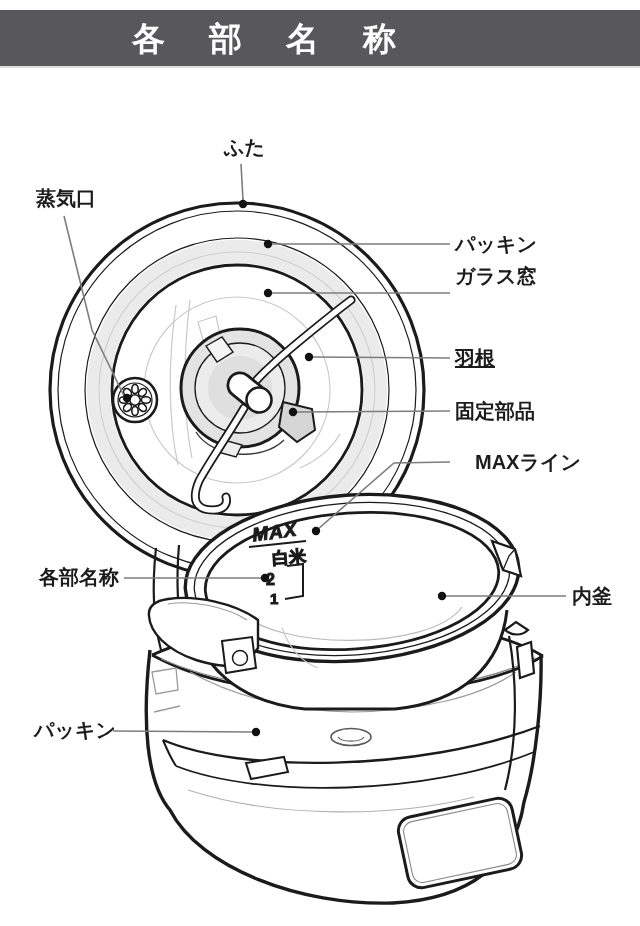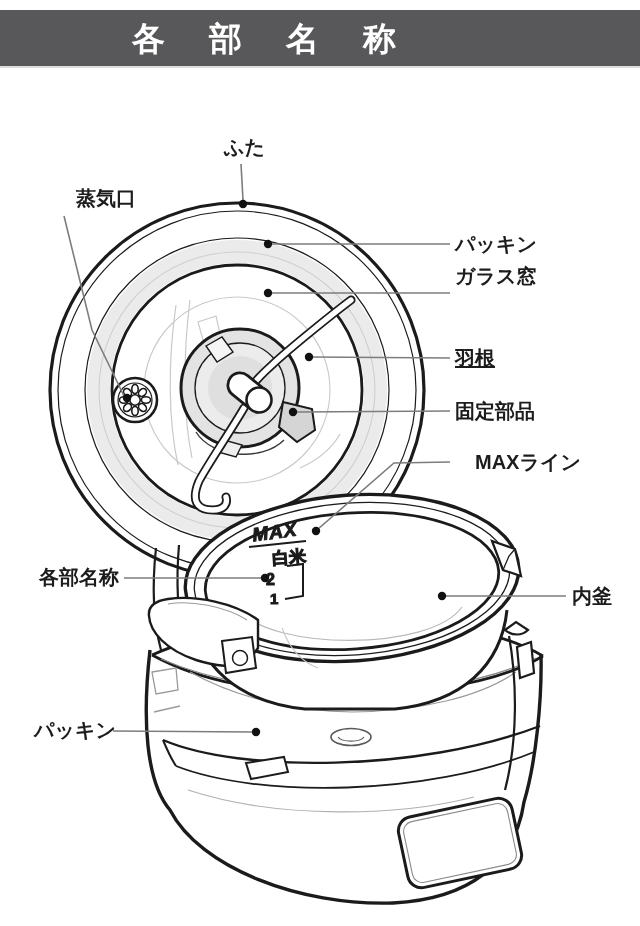--- a/index.html
+++ b/index.html
@@ -4,21 +4,21 @@
 <style>
   html,body{margin:0;padding:0;background:#fff;}
   .page{position:relative;width:640px;height:926px;background:#ffffff;overflow:hidden;
         font-family:"Liberation Sans", sans-serif;}
   .header{position:absolute;left:0;top:10px;width:640px;height:56px;background:#58585a;
           border-bottom:2px solid #dcdcdc;display:flex;align-items:center;}
   .header span{color:#ffffff;font-size:33px;font-weight:700;letter-spacing:44px;
                padding-left:132px;white-space:nowrap;line-height:1;}
   .label{position:absolute;font-size:20px;font-weight:700;color:#1c1c1c;white-space:nowrap;line-height:1;}
   #lb-futa{left:224px;top:137px;text-align:center;}
-  #lb-jokiko{left:36px;top:188px;margin-left:40px;}
+  #lb-jokiko{left:36px;top:188px;}
   #lb-pakkin{left:455px;top:234px;}
   #lb-garasu{left:455px;top:266px;}
   #lb-hane{left:455px;top:348px;text-decoration:underline;}
   #lb-kotei{left:455px;top:401px;}
   #lb-maxline{left:455px;top:452px;margin-left:20px;}
   #lb-uchigama{left:572px;top:586px;}
   #lb-suihan{left:39px;top:567px;}
   #lb-heater{left:34px;top:720px;}
   svg{position:absolute;left:0;top:0;}
   svg text{font-family:"Liberation Sans", sans-serif;fill:#1c1c1c;}

